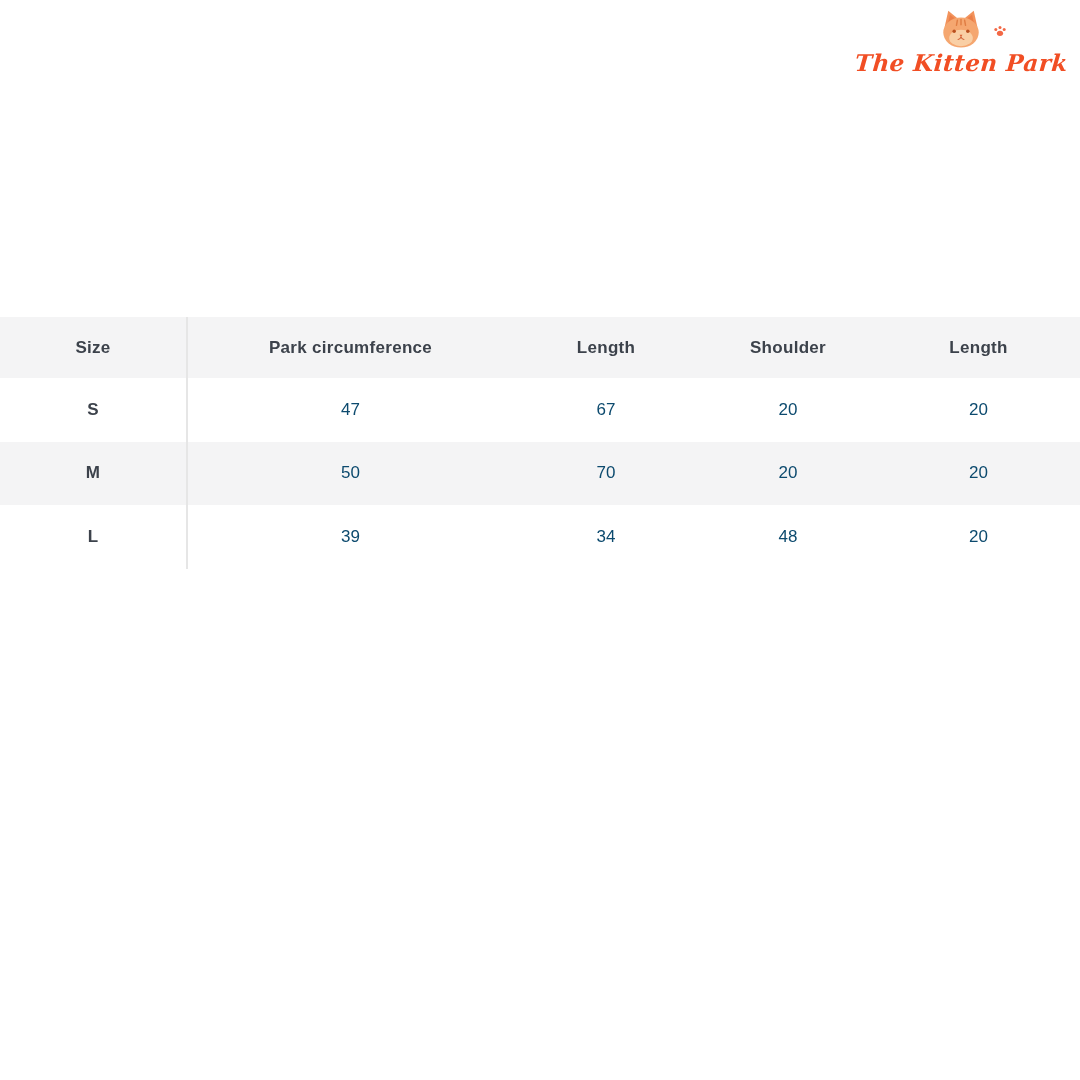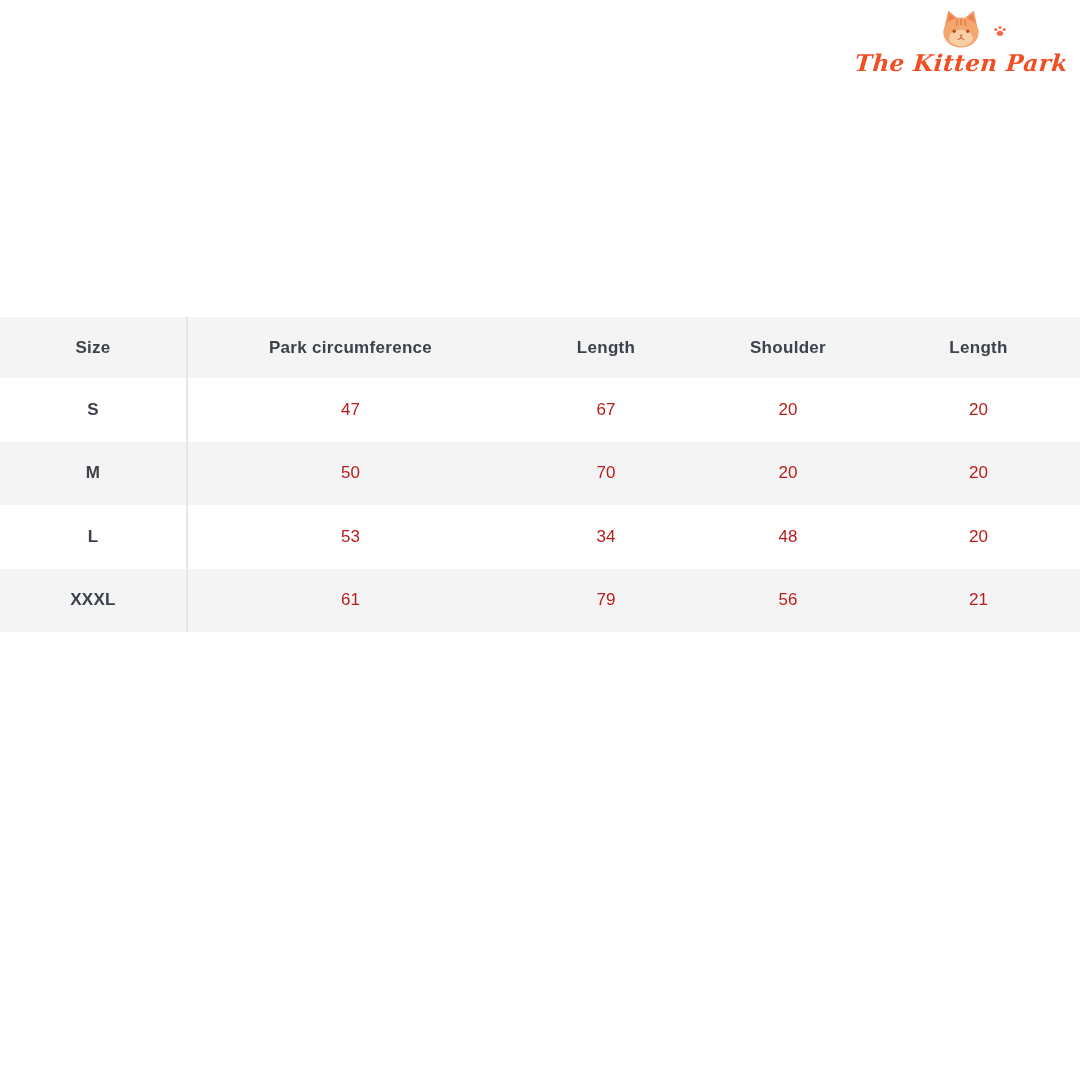--- a/index.html
+++ b/index.html
@@ -60,21 +60,21 @@
     background:#f4f4f5;
     font-size:17px;
     font-weight:bold;
     color:#3c424b;
     letter-spacing:0.3px;
     vertical-align:middle;
   }
   .size-table td {
     height:63.5px;
     font-size:17px;
-    color:#b91c1c;
+    color:#0c4a6e;
     vertical-align:middle;
     background:#ffffff;
   }
   .size-table tbody tr:nth-child(even) td {
     background:#f4f4f5;
   }
   .size-table th.size-col,
   .size-table td.size-cell {
     border-right:2px solid #e6e6e6;
   }
@@ -144,26 +144,19 @@
     </tr>
     <tr>
       <td class="size-cell">M</td>
       <td>50</td>
       <td>70</td>
       <td>20</td>
       <td>20</td>
     </tr>
     <tr>
       <td class="size-cell">L</td>
-      <td>53</td>
+      <td>39</td>
       <td>34</td>
       <td>48</td>
       <td>20</td>
-    </tr>
-    <tr>
-      <td class="size-cell">XXXL</td>
-      <td>61</td>
-      <td>79</td>
-      <td>56</td>
-      <td>21</td>
     </tr>
   </tbody>
 </table>
 
 </body></html>

